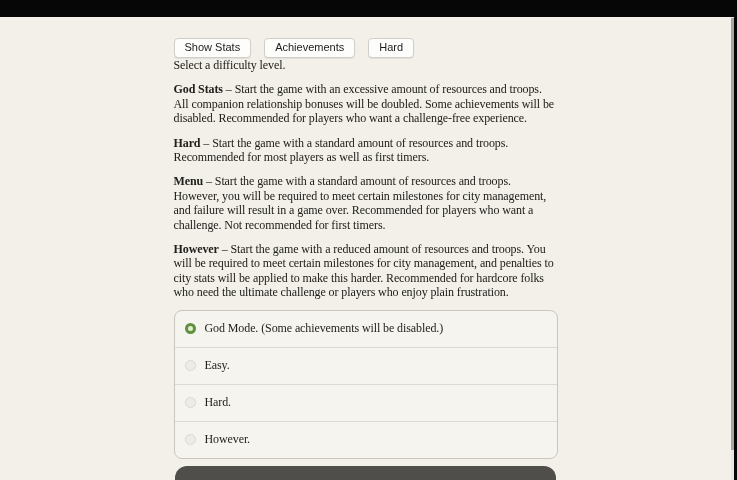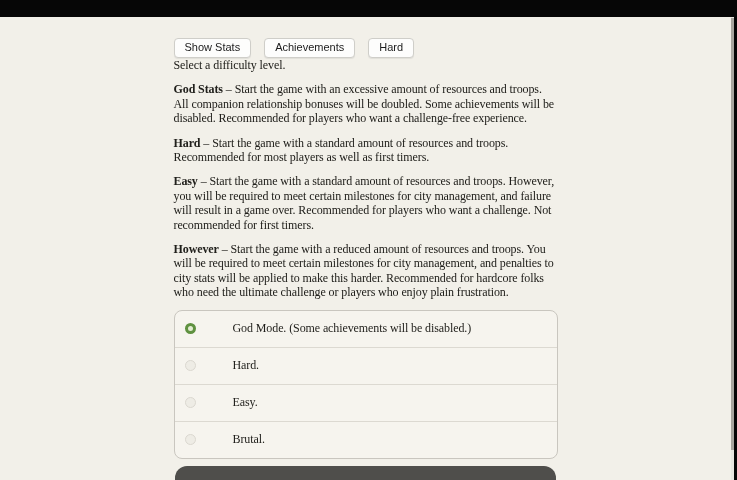--- a/index.html
+++ b/index.html
@@ -74,21 +74,20 @@
     border: 1px solid #c9c6bf;
     border-radius: 8px;
     overflow: hidden;
   }
   .option-row {
     height: 36px;
     display: flex;
     align-items: center;
     padding-left: 10px;
     cursor: pointer;
-    gap: 28px;
   }
   .option-row + .option-row { border-top: 1px solid #dcd9d1; }
   .radio {
     width: 11px; height: 11px;
     border-radius: 50%;
     background: #eeece5;
     border: 1px solid #dbd8d0;
     box-sizing: border-box;
     flex: 0 0 auto;
   }
@@ -131,40 +130,40 @@
       <button>Hard</button>
     </div>
 
     <div class="text">
       <p class="intro">Select a difficulty level.</p>
 
       <p><strong>God Stats</strong><span> – </span><span>Start the game with an excessive amount of resources and troops. All companion relationship bonuses will be doubled. Some achievements will be disabled. Recommended for players who want a challenge-free experience.</span></p>
 
       <p><strong>Hard</strong><span> – </span><span>Start the game with a standard amount of resources and troops. Recommended for most players as well as first timers.</span></p>
 
-      <p><strong>Easy</strong><span> – </span><span>Start the game with a standard amount of resources and troops. However, you will be required to meet certain milestones for city management, and failure will result in a game over. Recommended for players who want a challenge. Not recommended for first timers.</span></p>
+      <p><strong>Menu</strong><span> – </span><span>Start the game with a standard amount of resources and troops. However, you will be required to meet certain milestones for city management, and failure will result in a game over. Recommended for players who want a challenge. Not recommended for first timers.</span></p>
 
       <p><strong>However</strong><span> – </span><span>Start the game with a reduced amount of resources and troops. You will be required to meet certain milestones for city management, and penalties to city stats will be applied to make this harder. Recommended for hardcore folks who need the ultimate challenge or players who enjoy plain frustration.</span></p>
     </div>
 
     <div class="option-box">
       <div class="option-row">
         <span class="radio checked"></span>
         <span class="option-label">God Mode. (Some achievements will be disabled.)</span>
       </div>
       <div class="option-row">
         <span class="radio"></span>
+        <span class="option-label">Easy.</span>
+      </div>
+      <div class="option-row">
+        <span class="radio"></span>
         <span class="option-label">Hard.</span>
       </div>
       <div class="option-row">
         <span class="radio"></span>
-        <span class="option-label">Easy.</span>
-      </div>
-      <div class="option-row">
-        <span class="radio"></span>
-        <span class="option-label">Brutal.</span>
+        <span class="option-label">However.</span>
       </div>
     </div>
 
     <button class="continue-button"></button>
 
   </div>
 </div>
 
 </body></html>

